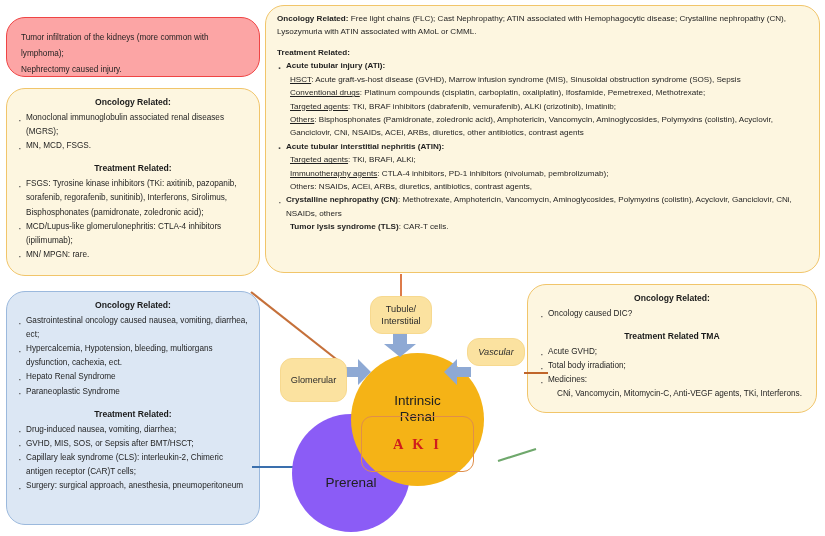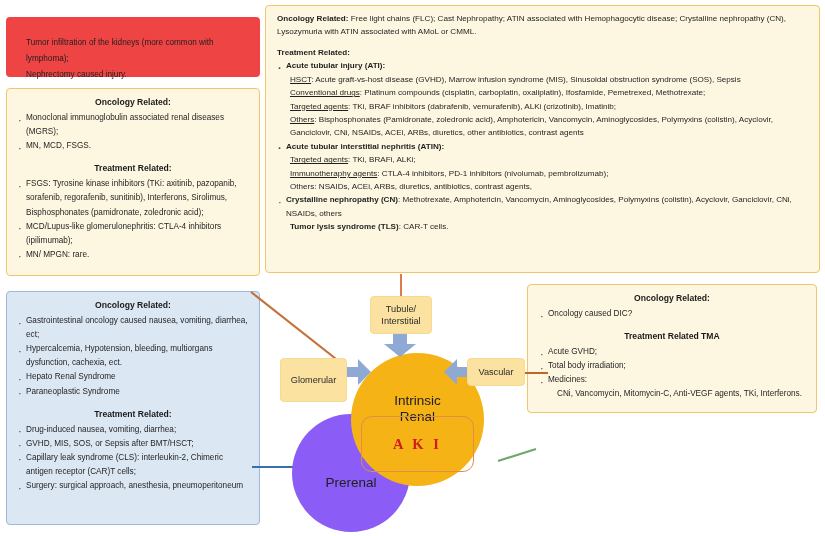--- a/index.html
+++ b/index.html
@@ -7,30 +7,30 @@
     width: 825px; height: 536px;
     background: #ffffff;
     font-family: "Liberation Sans", sans-serif;
     overflow: hidden;
   }
   #canvas { position: relative; width: 825px; height: 536px; }
 
   
   .panel {
     position: absolute;
-    border-radius: 4px;
+    border-radius: 19px;
     padding: 7px 9px;
   }
   .panel.yellow {
     background: #fdf6e0;
     border: 1px solid #f1c56a;
   }
   .panel.solid-yellow {
-    background: #ef4444;
-    border: 6px solid #ef4444;
+    background: #fca5a5;
+    border: 1px solid #ef4444;
   }
   .panel.blue {
     background: #dce7f4;
     border: 1px solid #9bb9dd;
   }
   .panel.green {
     background: #e3efda;
     border: none;
   }
 
@@ -118,27 +118,27 @@
   }
   #aki-text {
     font-size: 14.5px; font-weight: bold; color: #cf1d1d;
     letter-spacing: 3px; font-family: "Liberation Serif", serif;
   }
 
   
   .route-box {
     position: absolute; background: #fbe2a0; border: 1px solid #f6d徐;
     border: 1px solid #f7d98f;
-    border-radius: 4px; z-index: 5;
+    border-radius: 12px; z-index: 5;
     display: flex; align-items: center; justify-content: center;
     text-align: center; color: #2b2b2b; font-size: 9.2px; line-height: 1.35;
   }
   #route-tubule { left: 370px; top: 296px; width: 62px; height: 38px; }
   #route-glomerular { left: 280px; top: 358px; width: 67px; height: 44px; }
-  #route-vascular { left: 467px; top: 358px; width: 58px; height: 28px; }
+  #route-vascular { left: 467px; top: 338px; width: 58px; height: 28px; font-style: italic; }
 
   
   .arrow { position: absolute; z-index: 4; }
 
   
   .conn { position: absolute; z-index: 1; }
   #conn-top-vert {
     left: 400px; top: 274px; width: 2px; height: 22px; background: #dd7b4a;
   }
   #conn-diag { left: 249px; top: 290px; width: 100px; height: 80px; }

